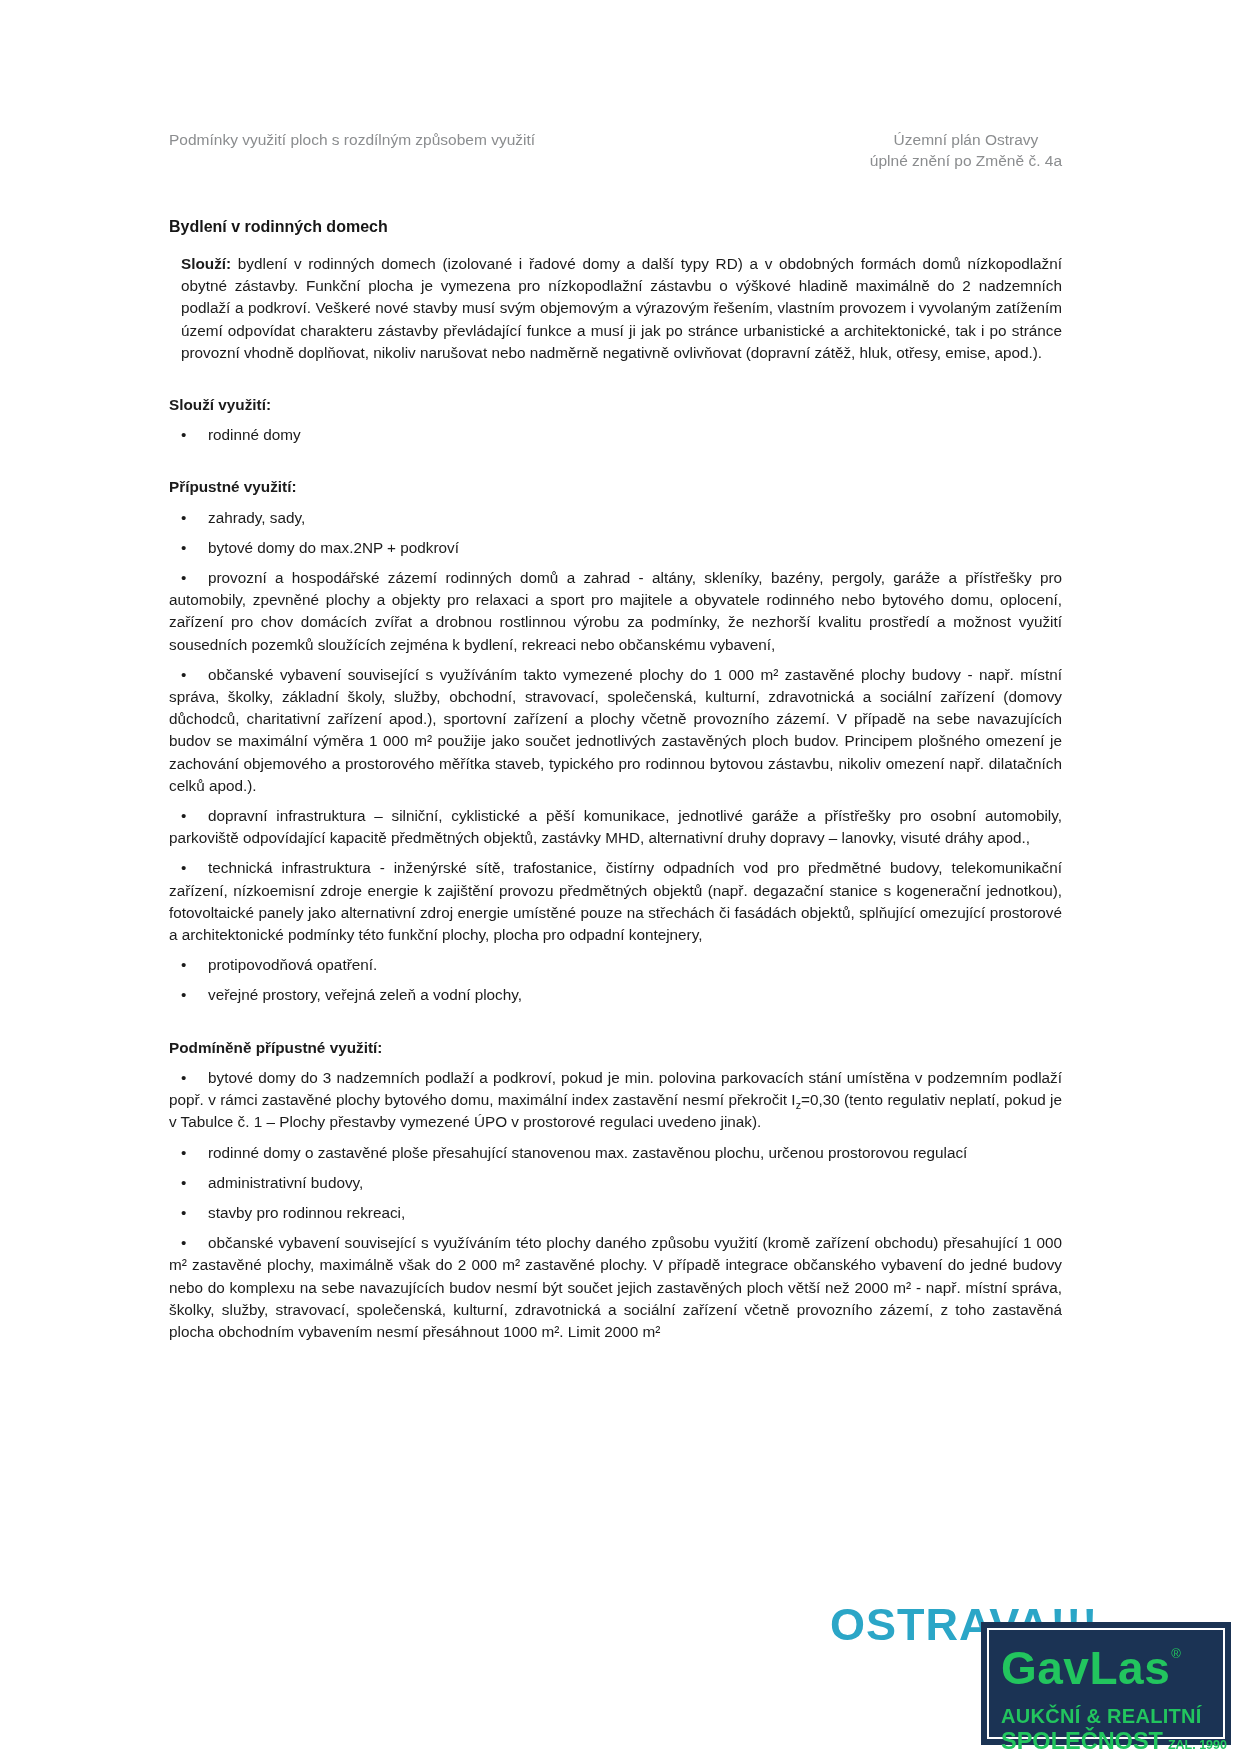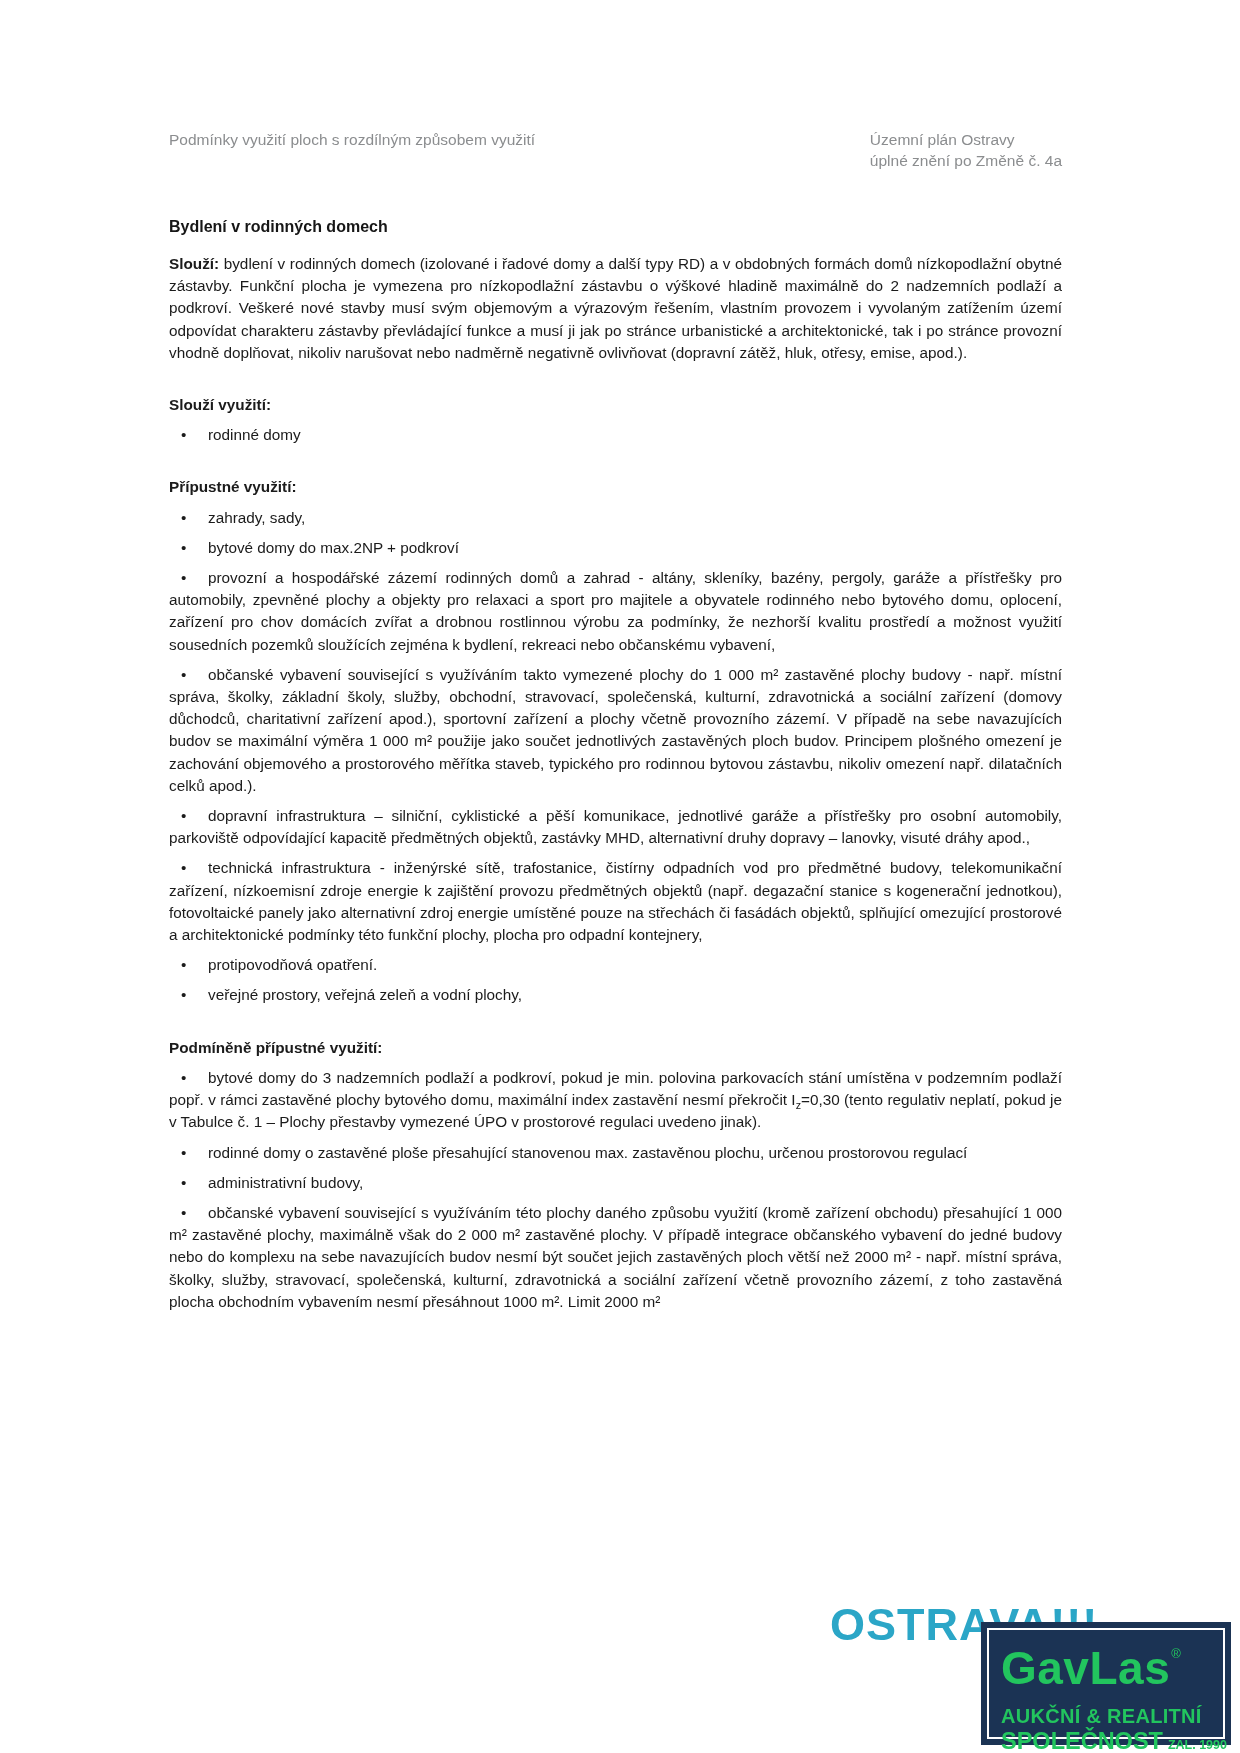--- a/index.html
+++ b/index.html
@@ -18,33 +18,33 @@
     padding: 129px 178px 0 169px;
   }
   .hdr {
     display: flex;
     justify-content: space-between;
     align-items: flex-start;
     color: var(--header_gray, #8b8d8f);
     font-size: 15.5px;
     line-height: 21px;
   }
-  .hdr-right { text-align: left; }
+  .hdr-right { text-align: center; }
   .title {
     font-size: 16px;
     line-height: 26px;
     font-weight: bold;
     margin: 43px 0 0 0;
     color: #161616;
   }
   .para {
     font-size: 15.3px;
     line-height: 22.2px;
     text-align: justify;
-    margin: 13px 0 0 0;
+    margin: 13px 0 0 12px;
   }
   .sec {
     font-size: 15.3px;
     line-height: 22.2px;
     font-weight: bold;
     margin: 30px 0 0 0;
   }
   .li {
     font-size: 15.3px;
     line-height: 22.2px;
@@ -124,20 +124,21 @@
   <p class="li"><span class="bullet">•</span><span>občanské vybavení související s využíváním takto vymezené plochy do 1 000 m² zastavěné plochy budovy - např. místní správa, školky, základní školy, služby, obchodní, stravovací, společenská, kulturní, zdravotnická a sociální zařízení (domovy důchodců, charitativní zařízení apod.), sportovní zařízení a plochy včetně provozního zázemí. V případě na sebe navazujících budov se maximální výměra 1 000 m² použije jako součet jednotlivých zastavěných ploch budov. Principem plošného omezení je zachování objemového a prostorového měřítka staveb, typického pro rodinnou bytovou zástavbu, nikoliv omezení např. dilatačních celků apod.).</span></p>
   <p class="li"><span class="bullet">•</span><span>dopravní infrastruktura – silniční, cyklistické a pěší komunikace, jednotlivé garáže a přístřešky pro osobní automobily, parkoviště odpovídající kapacitě předmětných objektů, zastávky MHD, alternativní druhy dopravy – lanovky, visuté dráhy apod.,</span></p>
   <p class="li"><span class="bullet">•</span><span>technická infrastruktura - inženýrské sítě, trafostanice, čistírny odpadních vod pro předmětné budovy, telekomunikační zařízení, nízkoemisní zdroje energie k zajištění provozu předmětných objektů (např. degazační stanice s kogenerační jednotkou), fotovoltaické panely jako alternativní zdroj energie umístěné pouze na střechách či fasádách objektů, splňující omezující prostorové a architektonické podmínky této funkční plochy, plocha pro odpadní kontejnery,</span></p>
   <p class="li"><span class="bullet">•</span><span>protipovodňová opatření.</span></p>
   <p class="li"><span class="bullet">•</span><span>veřejné prostory, veřejná zeleň a vodní plochy,</span></p>
 
   <h2 class="sec">Podmíněně přípustné využití:</h2>
   <p class="li"><span class="bullet">•</span><span><span>bytové domy do 3 nadzemních podlaží a podkroví, pokud je min. polovina parkovacích stání umístěna v podzemním podlaží popř. v rámci zastavěné plochy bytového domu, maximální index zastavění nesmí překročit  I</span><span class="sub">z</span><span>=0,30 (tento regulativ neplatí, pokud je v Tabulce č. 1 – Plochy přestavby vymezené ÚPO v prostorové regulaci uvedeno jinak).</span></span></p>
   <p class="li"><span class="bullet">•</span><span>rodinné domy o zastavěné ploše přesahující stanovenou max. zastavěnou plochu, určenou prostorovou regulací</span></p>
   <p class="li"><span class="bullet">•</span><span>administrativní budovy,</span></p>
+  <p class="li"><span class="bullet">•</span><span>stavby pro rodinnou rekreaci,</span></p>
   <p class="li"><span class="bullet">•</span><span>občanské vybavení související s využíváním této plochy daného způsobu využití (kromě zařízení obchodu) přesahující 1 000 m² zastavěné plochy, maximálně však do 2 000 m² zastavěné plochy. V případě integrace občanského vybavení do jedné budovy nebo do komplexu na sebe navazujících budov nesmí být součet jejich zastavěných ploch větší než 2000 m² - např. místní správa, školky, služby, stravovací, společenská, kulturní, zdravotnická a sociální zařízení včetně provozního zázemí, z toho zastavěná plocha obchodním vybavením nesmí přesáhnout 1000 m². Limit 2000 m²</span></p>
 
   <div class="ostrava">OSTRAVA!!!</div>
 
   <div class="gavlas">
     <div class="gavlas-frame"></div>
     <div class="gv-row1"><span class="gv-word">GavLas</span><span class="gv-reg">®</span></div>
     <div class="gv-line1">AUKČNÍ &amp; REALITNÍ</div>
     <div class="gv-row2"><span class="gv-line2">SPOLEČNOST</span><span class="gv-zal">ZAL. 1990</span></div>
   </div>

